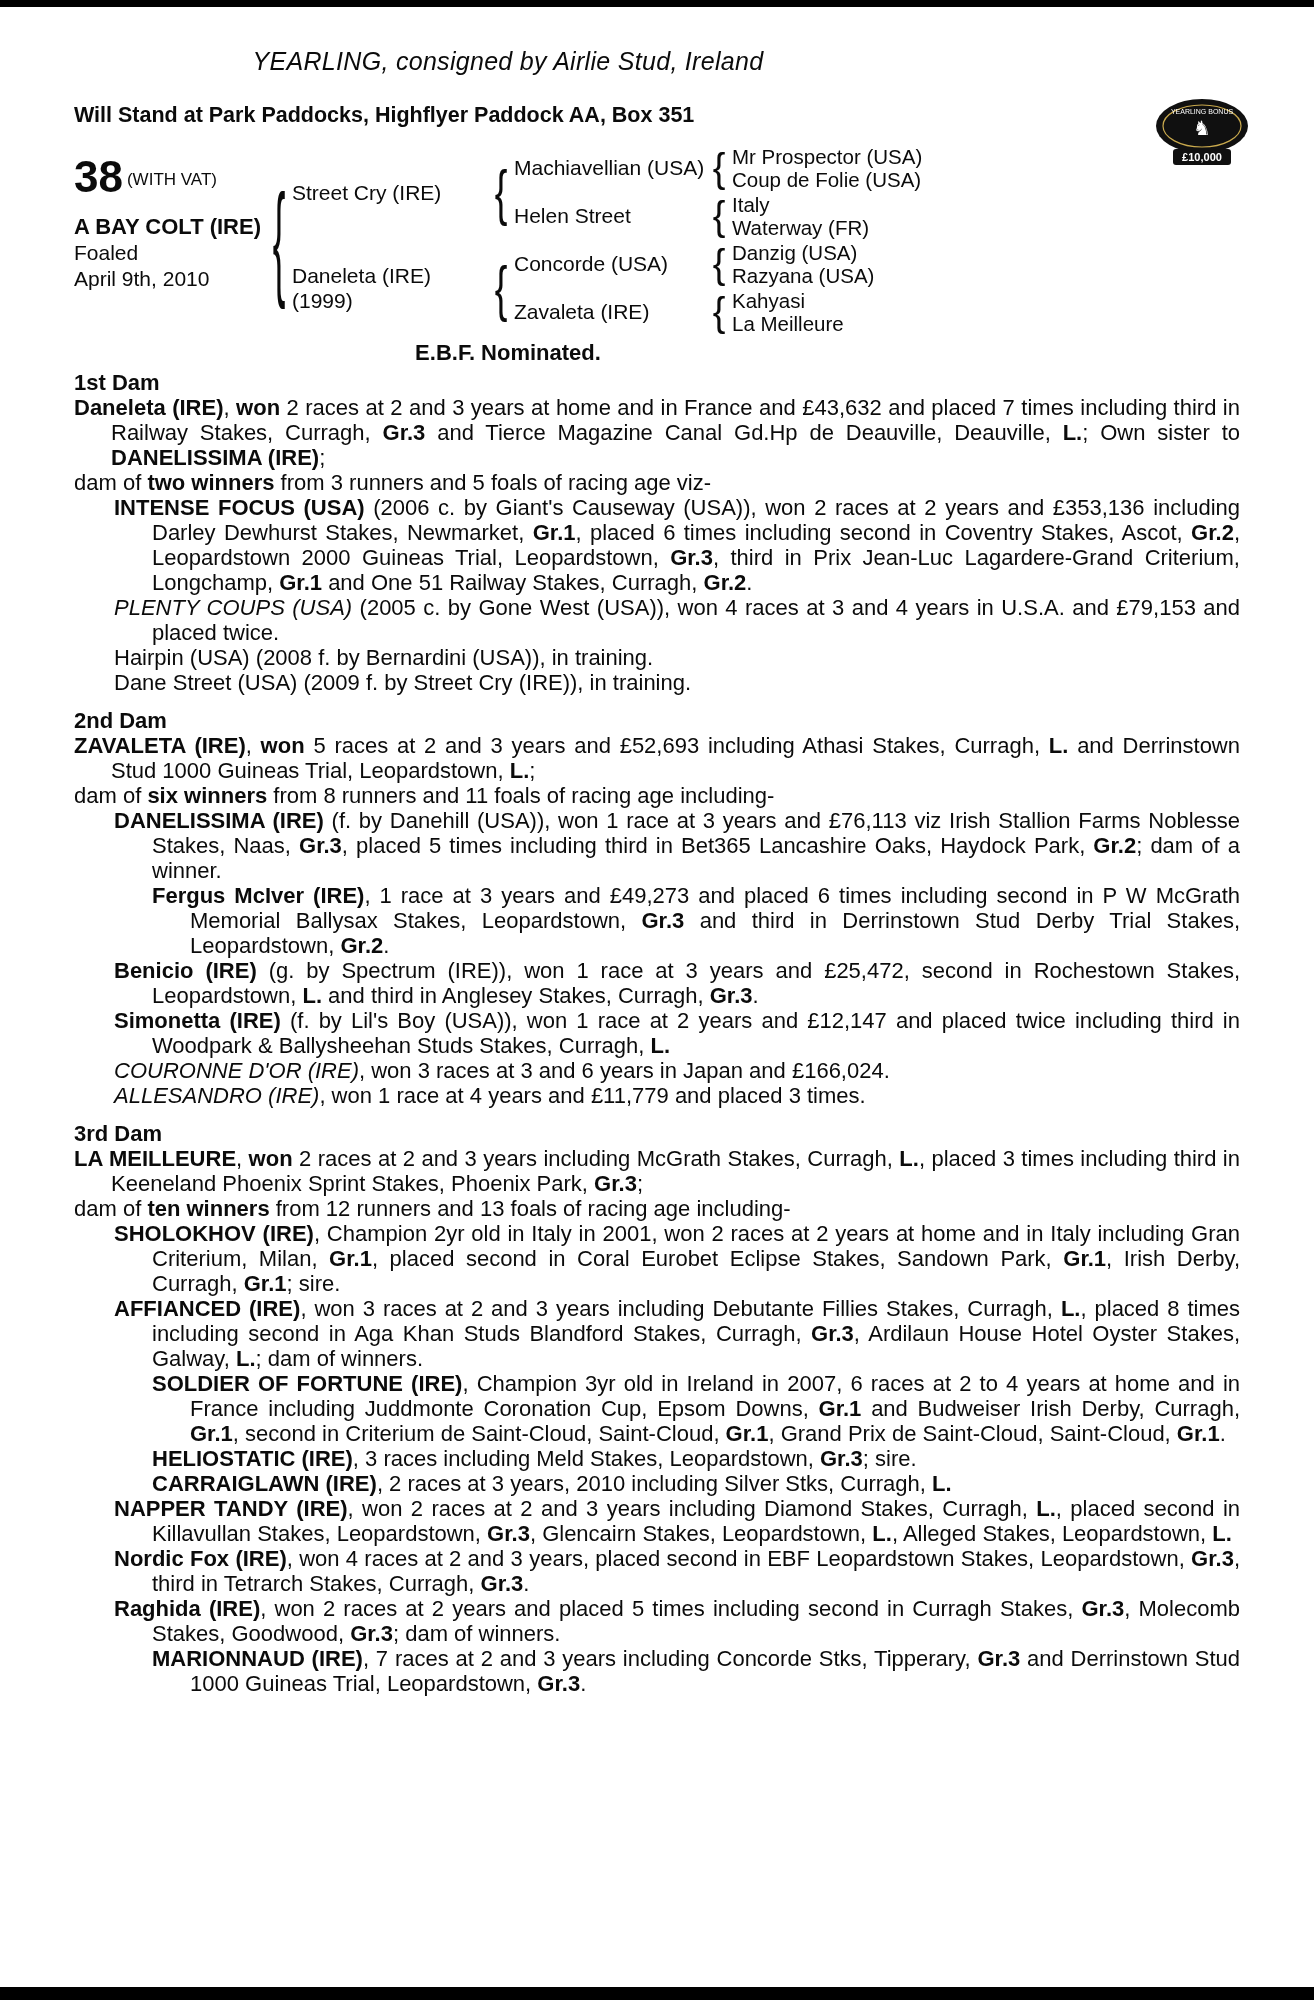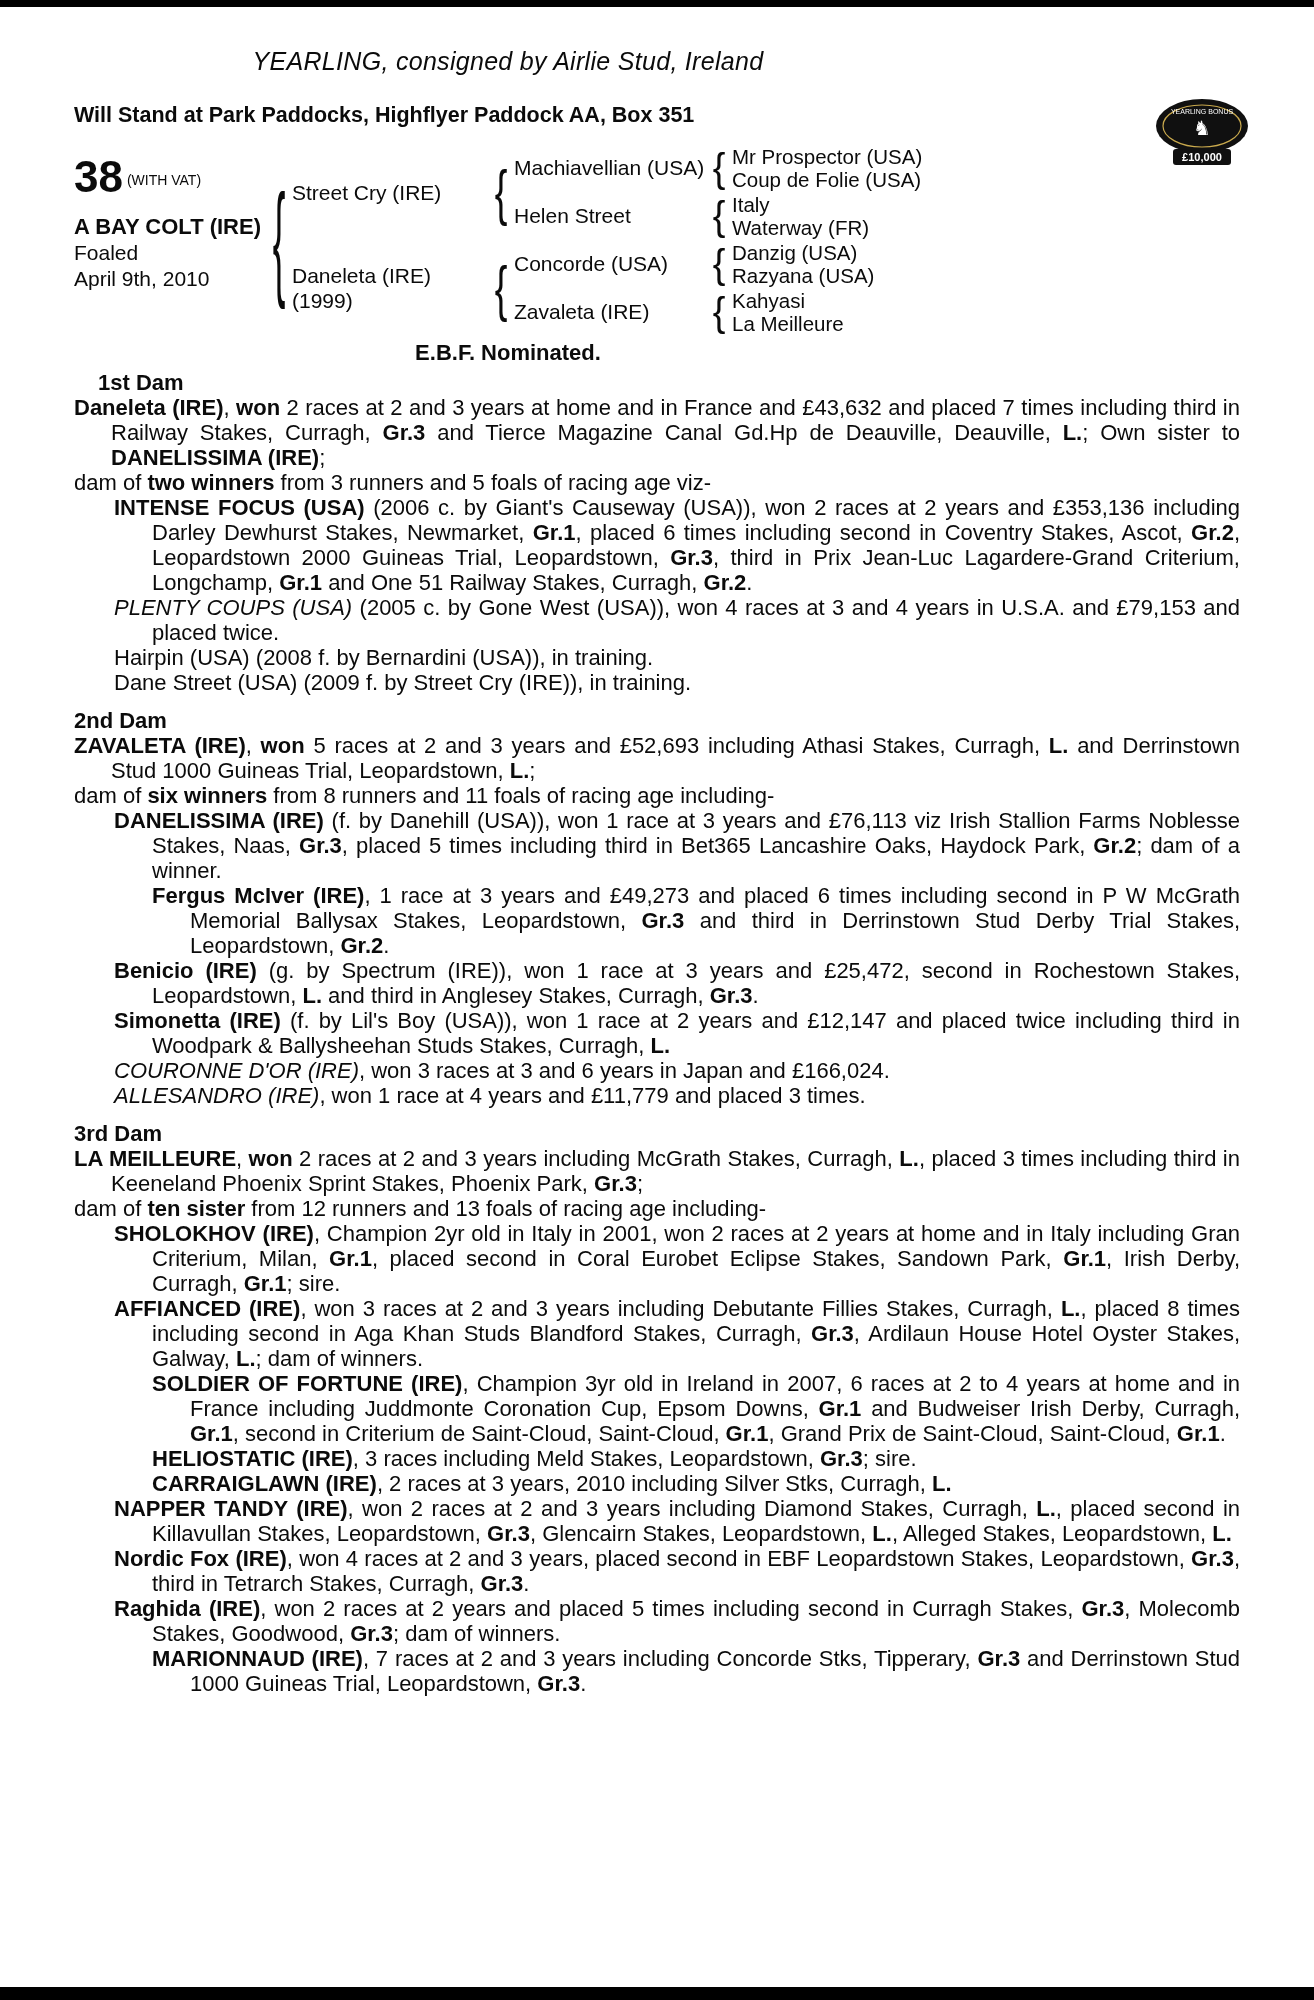--- a/index.html
+++ b/index.html
@@ -21,21 +21,21 @@
   }
   .stand-line { margin-top: 27px; font-weight: bold; font-size: 21.5px; }
   .badge { position: absolute; top: 50px; right: 64px; }
   .badge svg text { font-family: "Liberation Sans", sans-serif; }
 
   
   .pedigree { display: flex; margin-top: 16px; }
   .lot-col { width: 192px; padding-top: 8px; }
   .lot-line { white-space: nowrap; }
   .lot-num { font-size: 44px; font-weight: bold; }
-  .lot-vat { font-size: 14px; vertical-align: 7px; margin-left: 4px; }
+  .lot-vat { font-size: 17px; vertical-align: 7px; margin-left: 4px; }
   .colt-desc { font-weight: bold; font-size: 22px; margin-top: 12px; }
   .foaled { font-size: 21px; line-height: 26px; }
 
   .brace {
     align-self: center; line-height: 1; font-size: 38px;
     width: 26px; text-align: center; font-weight: normal;
     transform-origin: center; flex: 0 0 auto;
   }
   .brace-g1 { transform: scaleY(3.3); }
   .brace-g2 { transform: scaleY(1.6); }
@@ -47,21 +47,21 @@
   .gen2-col { display: flex; flex-direction: column; }
   .gen2-block { display: flex; align-items: center; padding: 1px 0; }
   .gen2-name { width: 192px; font-size: 21px; }
   .gen3-col { width: 232px; font-size: 20.5px; line-height: 23px; }
 
   .ebf { width: 868px; text-align: center; font-weight: bold; font-size: 22px; margin-top: 4px; }
 
   
   .sections { margin-top: 2px; font-size: 22px; line-height: 25px; }
   .dam-heading { font-weight: bold; margin-top: 13px; }
-  .dam-heading:first-child { margin-top: 4px; margin-left: 24px; }
+  .dam-heading:first-child { margin-top: 4px; }
   .para { margin: 0; text-align: justify; }
   .lvl0 { padding-left: 37px;  text-indent: -37px; }
   .lvl1 { padding-left: 78px;  text-indent: -38px; }
   .lvl2 { padding-left: 116px; text-indent: -38px; }
   .seg-b { font-weight: bold; }
   .seg-i { font-style: italic; }
 </style>
 </head>
 <body>
 
@@ -163,21 +163,21 @@
       <p class="para lvl0"><span class="seg-b">ZAVALETA (IRE)</span><span>, </span><span class="seg-b">won</span><span> 5 races at 2 and 3 years and £52,693 including Athasi Stakes, Curragh, </span><span class="seg-b">L.</span><span> and Derrinstown Stud 1000 Guineas Trial, Leopardstown, </span><span class="seg-b">L.</span><span>;</span></p>
       <p class="para lvl0"><span>dam of </span><span class="seg-b">six winners</span><span> from 8 runners and 11 foals of racing age including-</span></p>
       <p class="para lvl1"><span class="seg-b">DANELISSIMA (IRE)</span><span> (f. by Danehill (USA)), won 1 race at 3 years and £76,113 viz Irish Stallion Farms Noblesse Stakes, Naas, </span><span class="seg-b">Gr.3</span><span>, placed 5 times including third in Bet365 Lancashire Oaks, Haydock Park, </span><span class="seg-b">Gr.2</span><span>; dam of a winner.</span></p>
       <p class="para lvl2"><span class="seg-b">Fergus McIver (IRE)</span><span>, 1 race at 3 years and £49,273 and placed 6 times including second in P W McGrath Memorial Ballysax Stakes, Leopardstown, </span><span class="seg-b">Gr.3</span><span> and third in Derrinstown Stud Derby Trial Stakes, Leopardstown, </span><span class="seg-b">Gr.2</span><span>.</span></p>
       <p class="para lvl1"><span class="seg-b">Benicio (IRE)</span><span> (g. by Spectrum (IRE)), won 1 race at 3 years and £25,472, second in Rochestown Stakes, Leopardstown, </span><span class="seg-b">L.</span><span> and third in Anglesey Stakes, Curragh, </span><span class="seg-b">Gr.3</span><span>.</span></p>
       <p class="para lvl1"><span class="seg-b">Simonetta (IRE)</span><span> (f. by Lil's Boy (USA)), won 1 race at 2 years and £12,147 and placed twice including third in Woodpark &amp; Ballysheehan Studs Stakes, Curragh, </span><span class="seg-b">L.</span></p>
       <p class="para lvl1"><span class="seg-i">COURONNE D'OR (IRE)</span><span>, won 3 races at 3 and 6 years in Japan and £166,024.</span></p>
       <p class="para lvl1"><span class="seg-i">ALLESANDRO (IRE)</span><span>, won 1 race at 4 years and £11,779 and placed 3 times.</span></p>
       <div class="dam-heading">3rd Dam</div>
       <p class="para lvl0"><span class="seg-b">LA MEILLEURE</span><span>, </span><span class="seg-b">won</span><span> 2 races at 2 and 3 years including McGrath Stakes, Curragh, </span><span class="seg-b">L.</span><span>, placed 3 times including third in Keeneland Phoenix Sprint Stakes, Phoenix Park, </span><span class="seg-b">Gr.3</span><span>;</span></p>
-      <p class="para lvl0"><span>dam of </span><span class="seg-b">ten sister</span><span> from 12 runners and 13 foals of racing age including-</span></p>
+      <p class="para lvl0"><span>dam of </span><span class="seg-b">ten winners</span><span> from 12 runners and 13 foals of racing age including-</span></p>
       <p class="para lvl1"><span class="seg-b">SHOLOKHOV (IRE)</span><span>, Champion 2yr old in Italy in 2001, won 2 races at 2 years at home and in Italy including Gran Criterium, Milan, </span><span class="seg-b">Gr.1</span><span>, placed second in Coral Eurobet Eclipse Stakes, Sandown Park, </span><span class="seg-b">Gr.1</span><span>, Irish Derby, Curragh, </span><span class="seg-b">Gr.1</span><span>; sire.</span></p>
       <p class="para lvl1"><span class="seg-b">AFFIANCED (IRE)</span><span>, won 3 races at 2 and 3 years including Debutante Fillies Stakes, Curragh, </span><span class="seg-b">L.</span><span>, placed 8 times including second in Aga Khan Studs Blandford Stakes, Curragh, </span><span class="seg-b">Gr.3</span><span>, Ardilaun House Hotel Oyster Stakes, Galway, </span><span class="seg-b">L.</span><span>; dam of winners.</span></p>
       <p class="para lvl2"><span class="seg-b">SOLDIER OF FORTUNE (IRE)</span><span>, Champion 3yr old in Ireland in 2007, 6 races at 2 to 4 years at home and in France including Juddmonte Coronation Cup, Epsom Downs, </span><span class="seg-b">Gr.1</span><span> and Budweiser Irish Derby, Curragh, </span><span class="seg-b">Gr.1</span><span>, second in Criterium de Saint-Cloud, Saint-Cloud, </span><span class="seg-b">Gr.1</span><span>, Grand Prix de Saint-Cloud, Saint-Cloud, </span><span class="seg-b">Gr.1</span><span>.</span></p>
       <p class="para lvl2"><span class="seg-b">HELIOSTATIC (IRE)</span><span>, 3 races including Meld Stakes, Leopardstown, </span><span class="seg-b">Gr.3</span><span>; sire.</span></p>
       <p class="para lvl2"><span class="seg-b">CARRAIGLAWN (IRE)</span><span>, 2 races at 3 years, 2010 including Silver Stks, Curragh, </span><span class="seg-b">L.</span></p>
       <p class="para lvl1"><span class="seg-b">NAPPER TANDY (IRE)</span><span>, won 2 races at 2 and 3 years including Diamond Stakes, Curragh, </span><span class="seg-b">L.</span><span>, placed second in Killavullan Stakes, Leopardstown, </span><span class="seg-b">Gr.3</span><span>, Glencairn Stakes, Leopardstown, </span><span class="seg-b">L.</span><span>, Alleged Stakes, Leopardstown, </span><span class="seg-b">L.</span></p>
       <p class="para lvl1"><span class="seg-b">Nordic Fox (IRE)</span><span>, won 4 races at 2 and 3 years, placed second in EBF Leopardstown Stakes, Leopardstown, </span><span class="seg-b">Gr.3</span><span>, third in Tetrarch Stakes, Curragh, </span><span class="seg-b">Gr.3</span><span>.</span></p>
       <p class="para lvl1"><span class="seg-b">Raghida (IRE)</span><span>, won 2 races at 2 years and placed 5 times including second in Curragh Stakes, </span><span class="seg-b">Gr.3</span><span>, Molecomb Stakes, Goodwood, </span><span class="seg-b">Gr.3</span><span>; dam of winners.</span></p>
       <p class="para lvl2"><span class="seg-b">MARIONNAUD (IRE)</span><span>, 7 races at 2 and 3 years including Concorde Stks, Tipperary, </span><span class="seg-b">Gr.3</span><span> and Derrinstown Stud 1000 Guineas Trial, Leopardstown, </span><span class="seg-b">Gr.3</span><span>.</span></p>
     </div>

